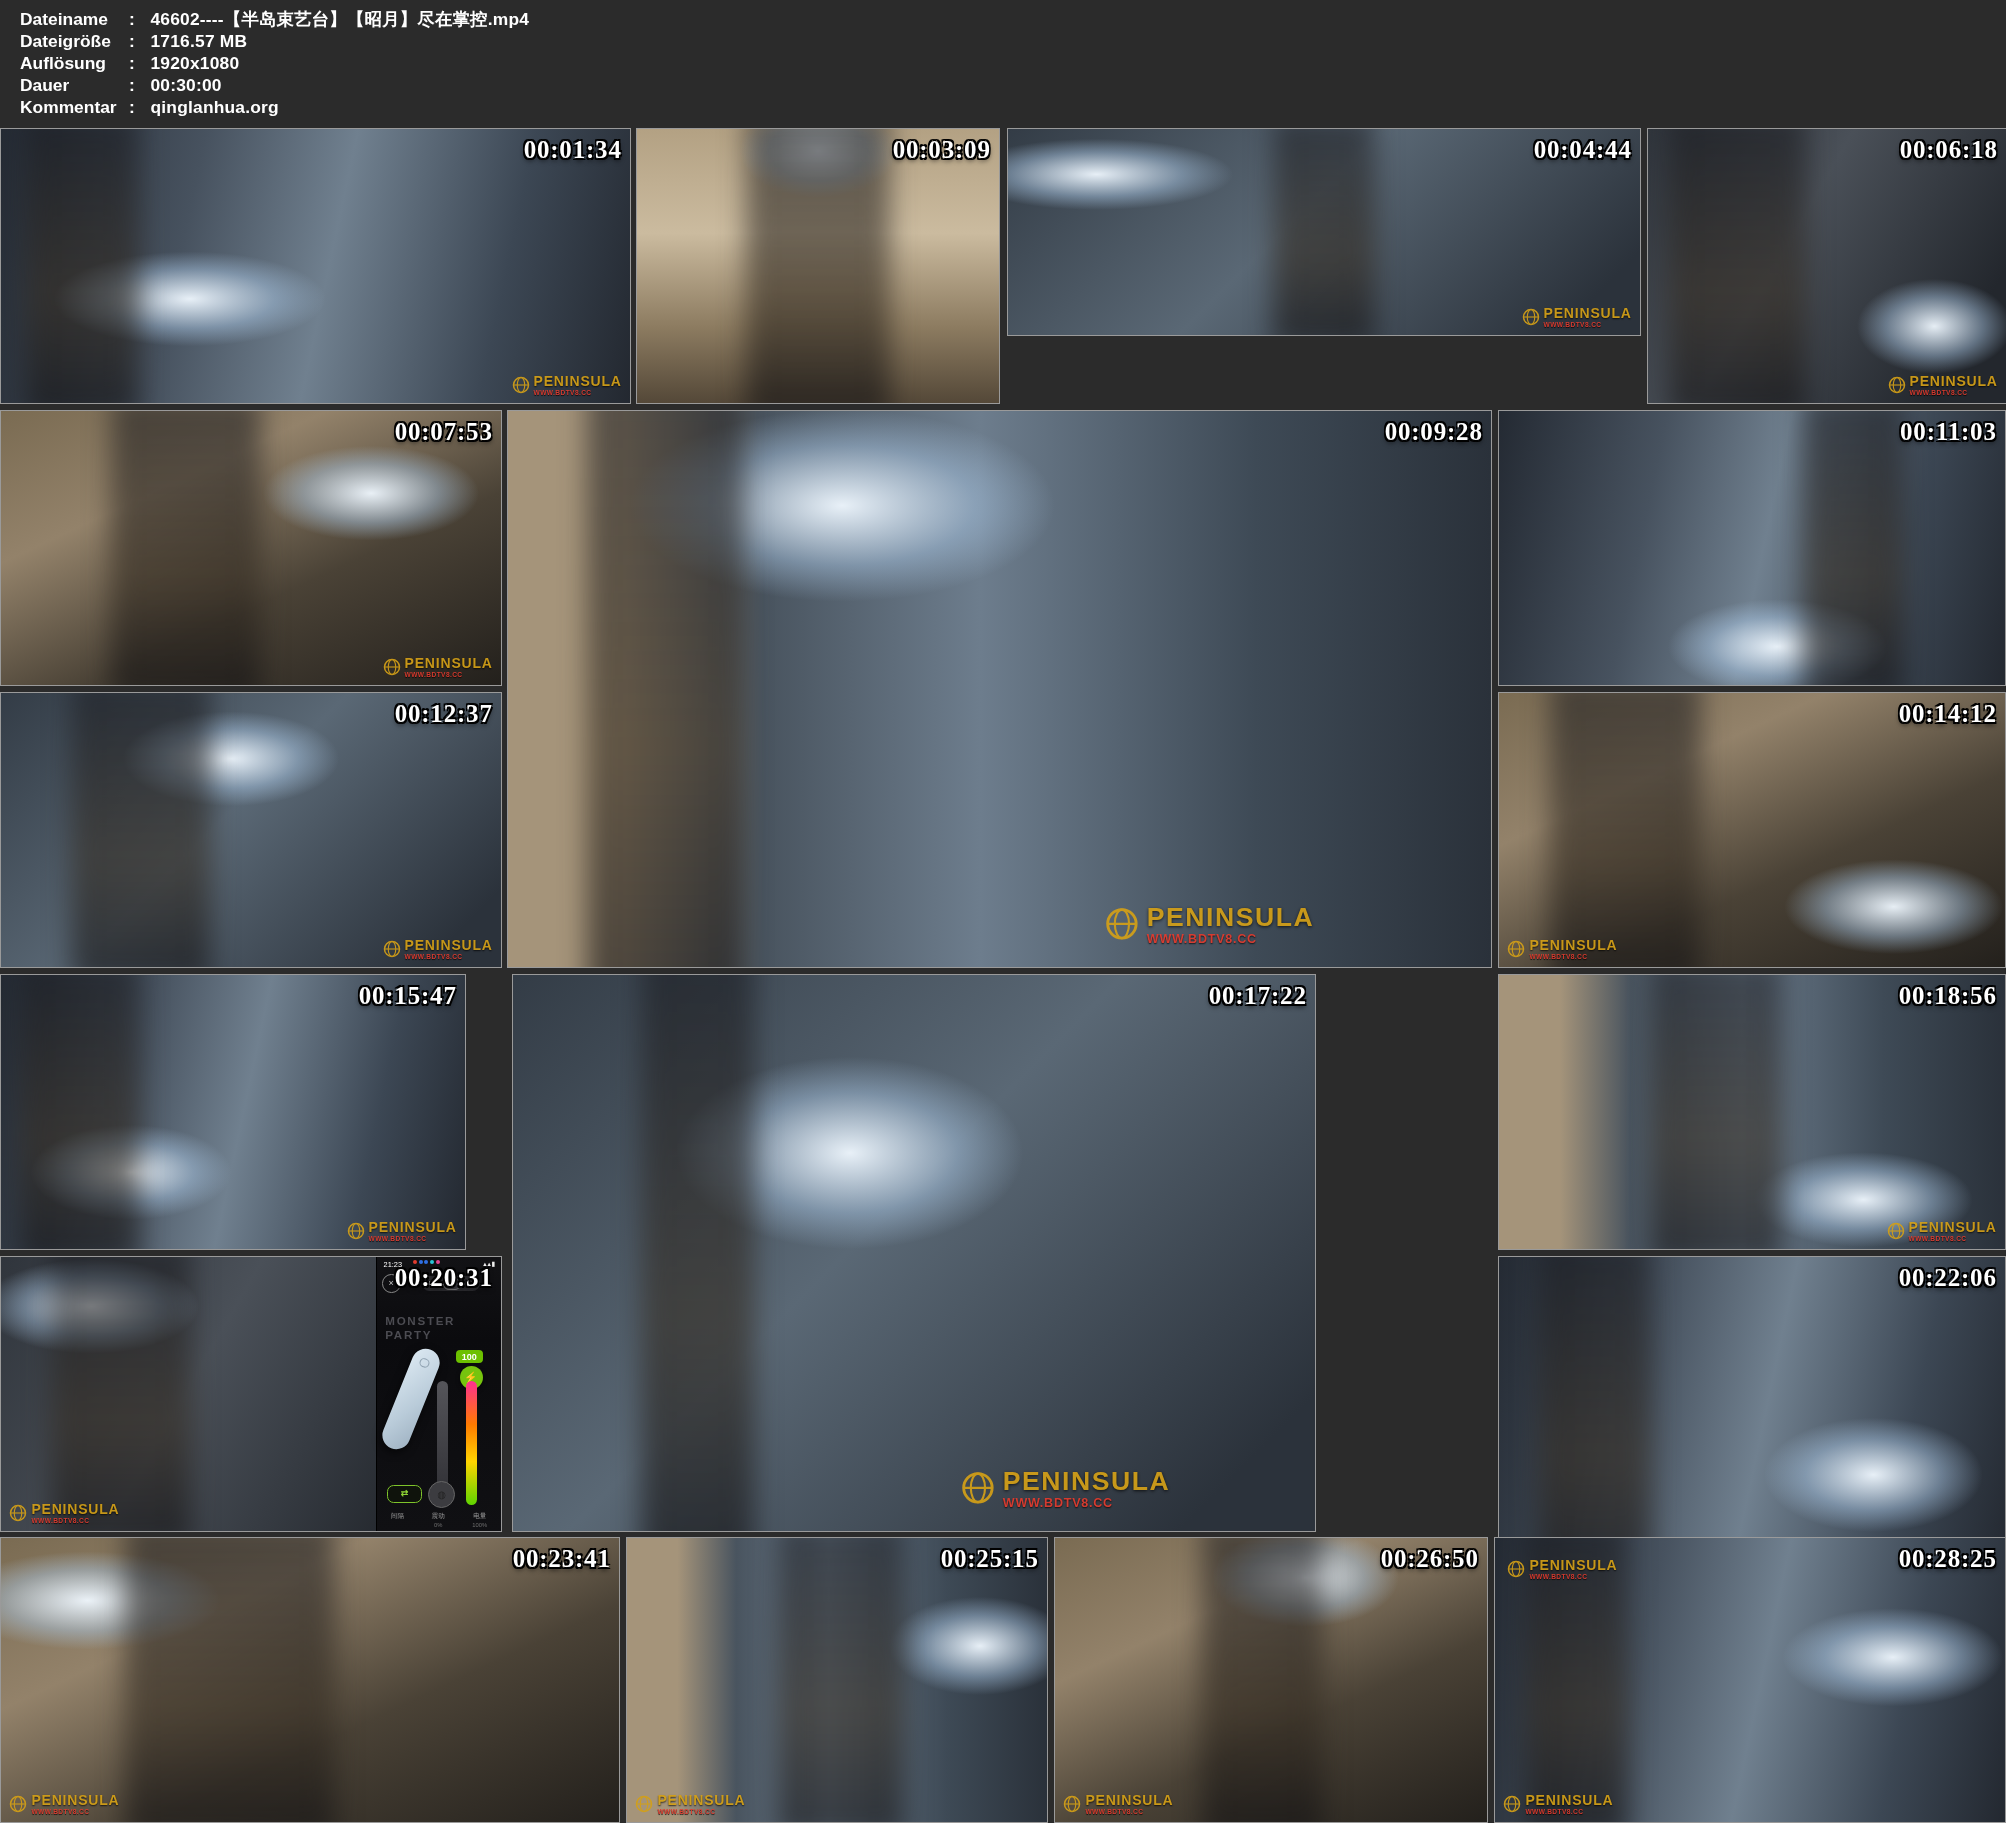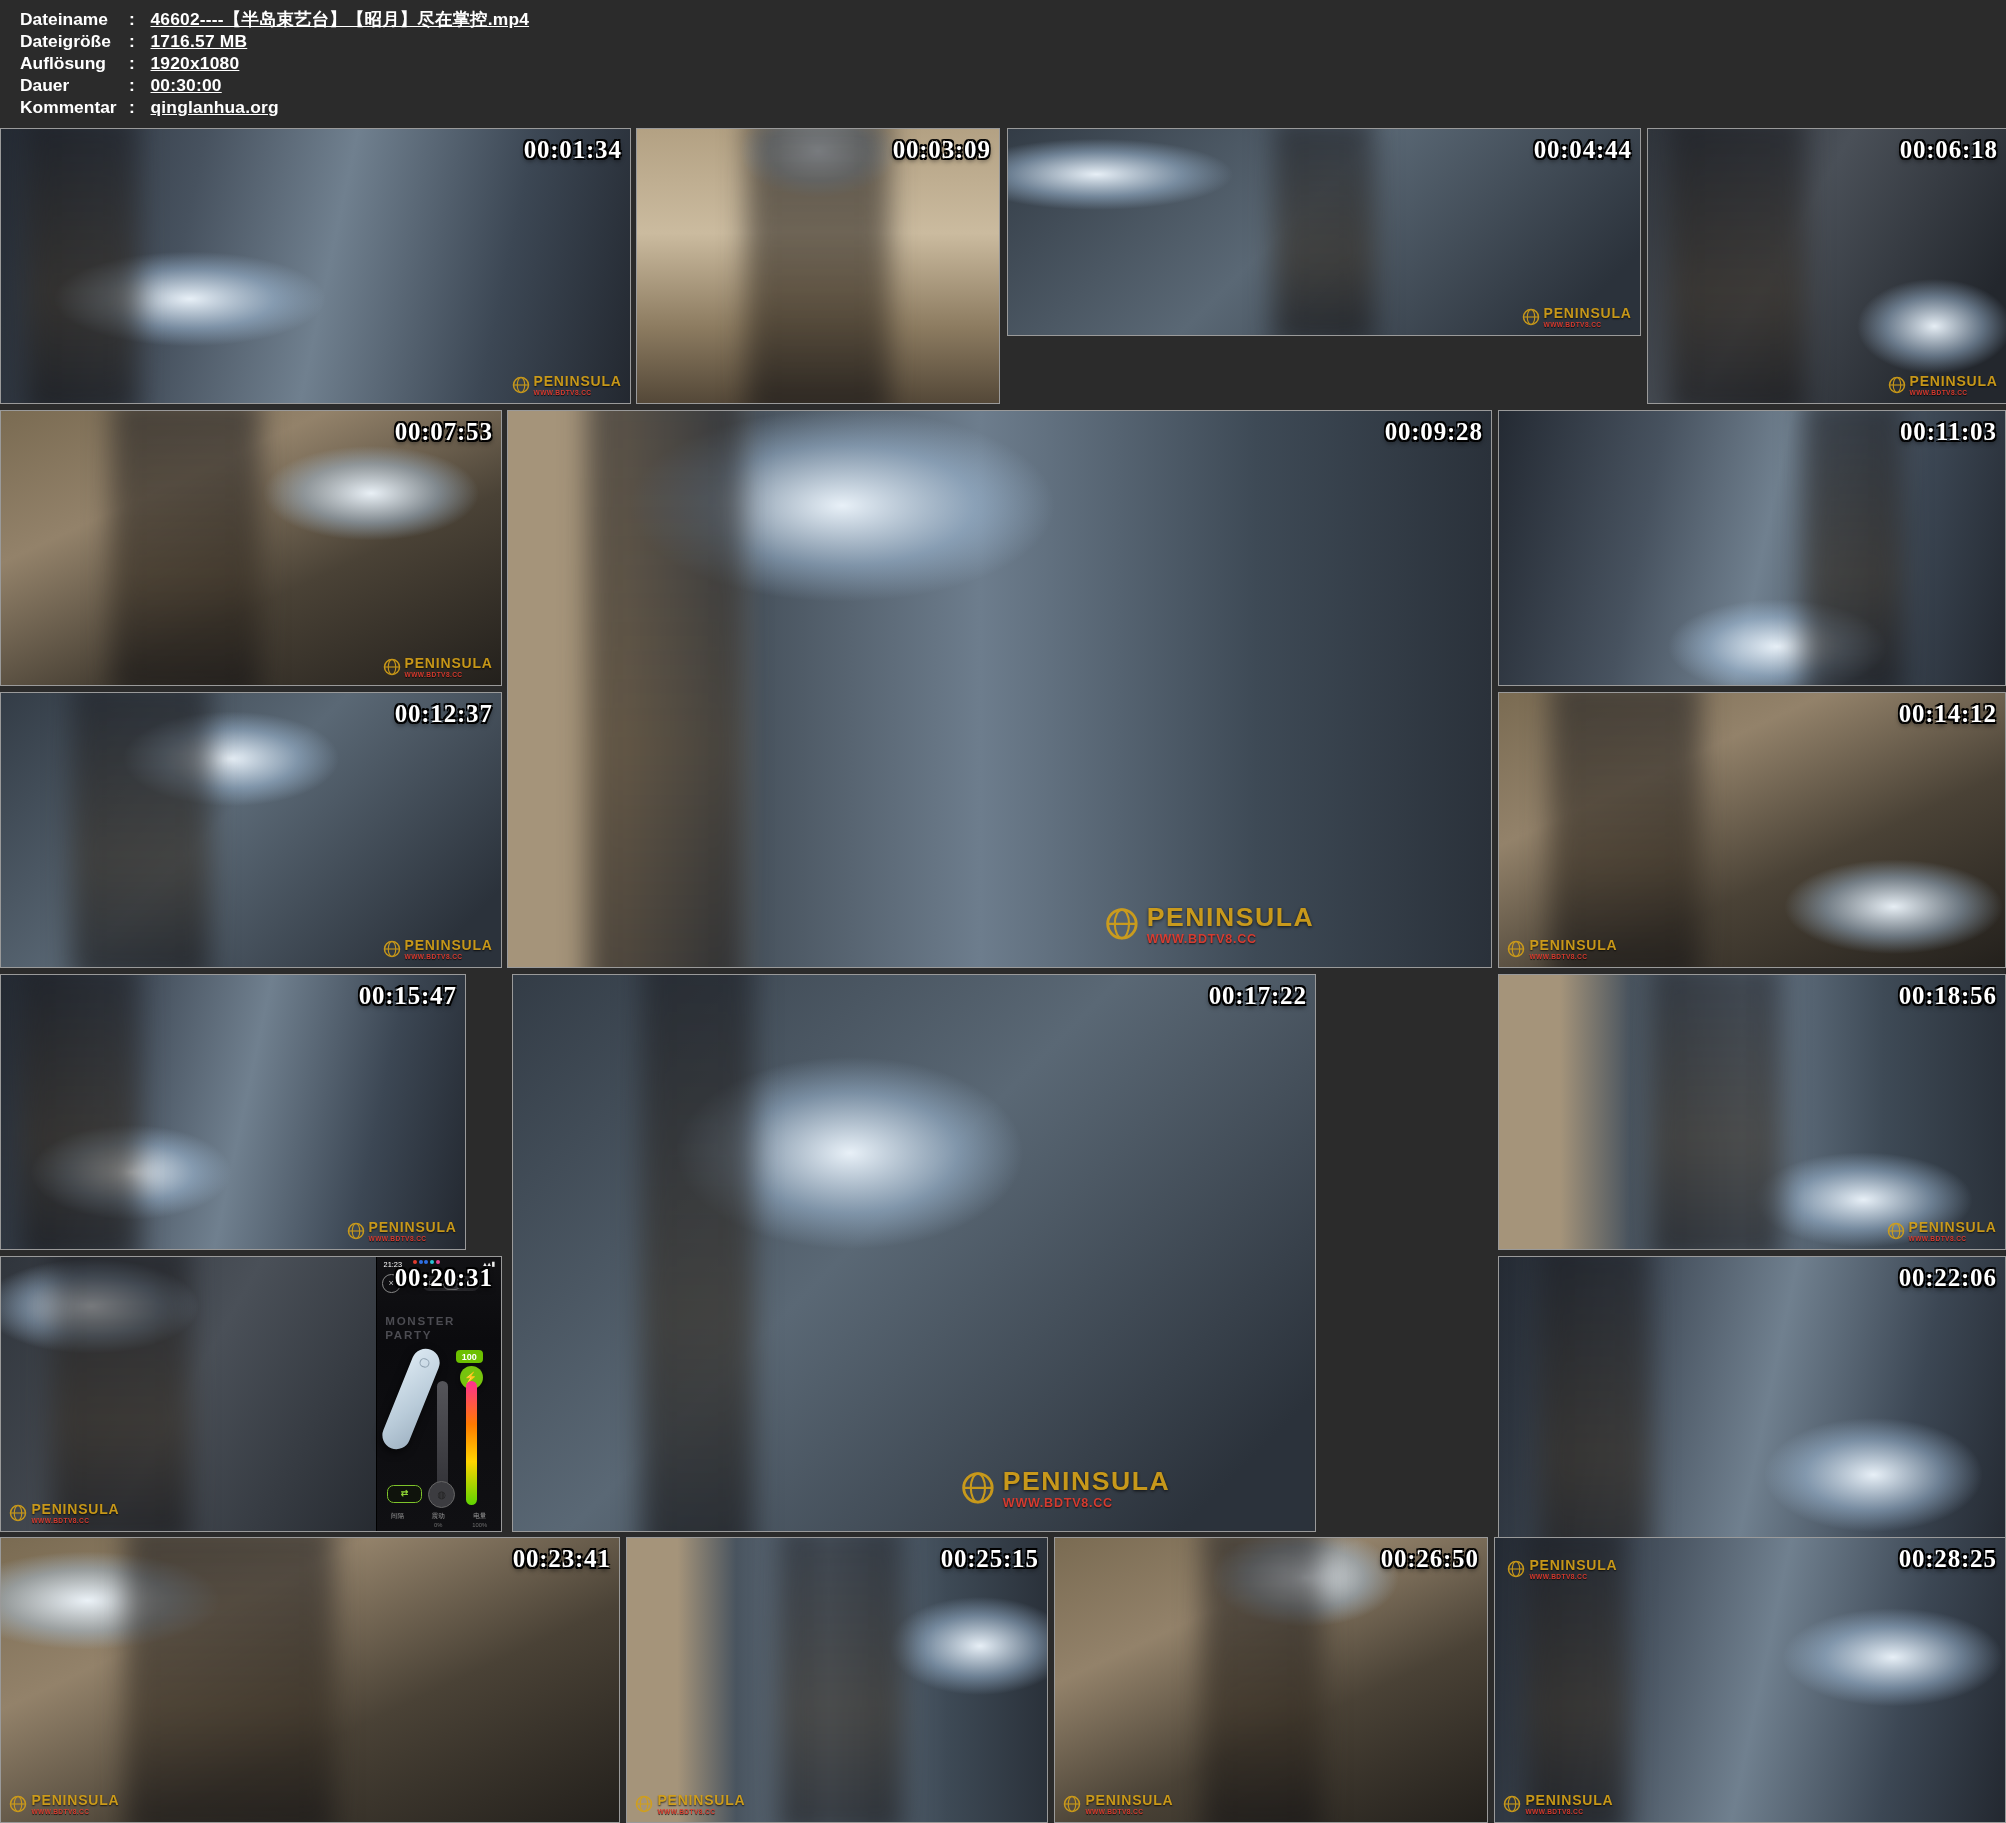--- a/index.html
+++ b/index.html
@@ -2,21 +2,21 @@
 <html style="font-size:13.2px"><head>
 <meta charset="utf-8">
 <style>
   html,body{margin:0;padding:0;background:#1f1f1f;}
   #sheet{position:relative;width:2006px;height:1823px;background:#2b2b2b;overflow:hidden;
          font-family:"Liberation Sans",sans-serif;}
 
   
   #hdr{position:absolute;left:0;top:0;width:2006px;height:126px;background:#2b2b2b;
        padding:8.3px 0 0 20px;box-sizing:border-box;}
-  .hrow{height:22px;line-height:22px;color:#ffffff;font-size:17.4px;font-weight:bold;white-space:nowrap;text-decoration:underline;}
+  .hrow{height:22px;line-height:22px;color:#ffffff;font-size:17.4px;font-weight:bold;white-space:nowrap;}
   .hlabel{display:inline-block;width:109px;}
   .hsep{display:inline-block;width:21.5px;}
   .hvalue{letter-spacing:0.2px;}
 
   
   .tile{position:absolute;overflow:hidden;box-sizing:border-box;
         border:1.7px solid #9a9a9a;background:#39424e;}
   .tile::before{content:"";position:absolute;inset:0;
         background:radial-gradient(ellipse 30% 24% at var(--lx,50%) var(--ly,50%),
           rgba(240,248,255,.95), rgba(175,205,235,.45) 45%, rgba(0,0,0,0) 72%);}

